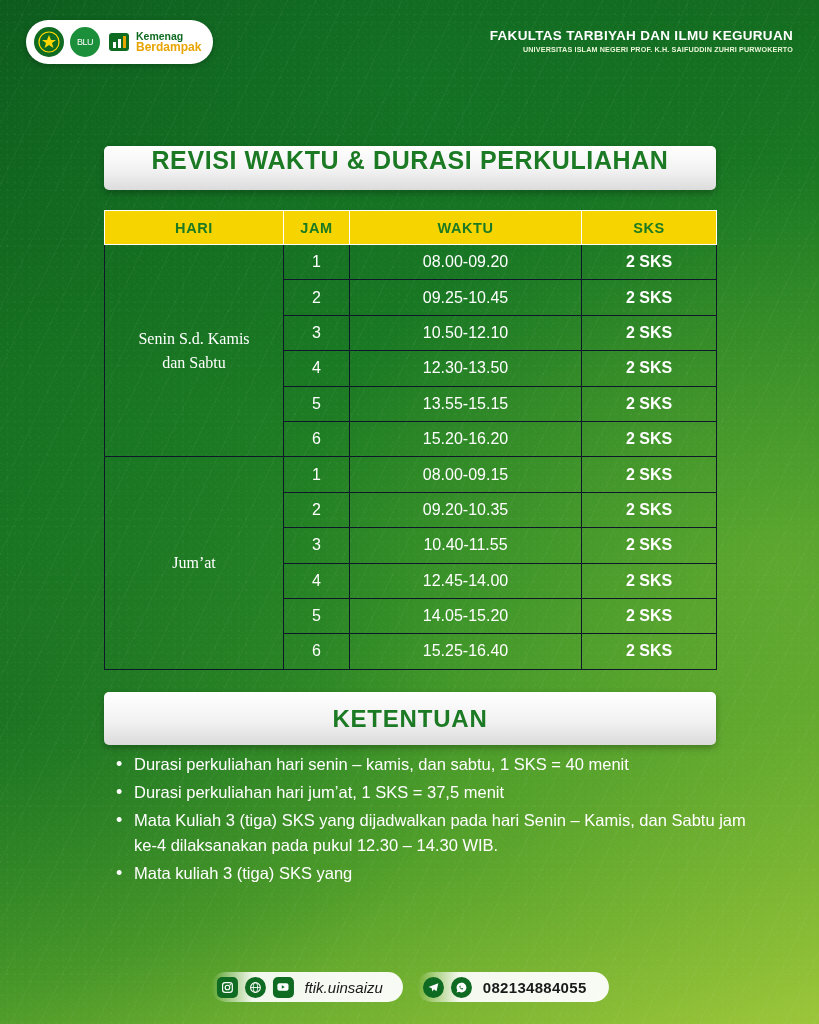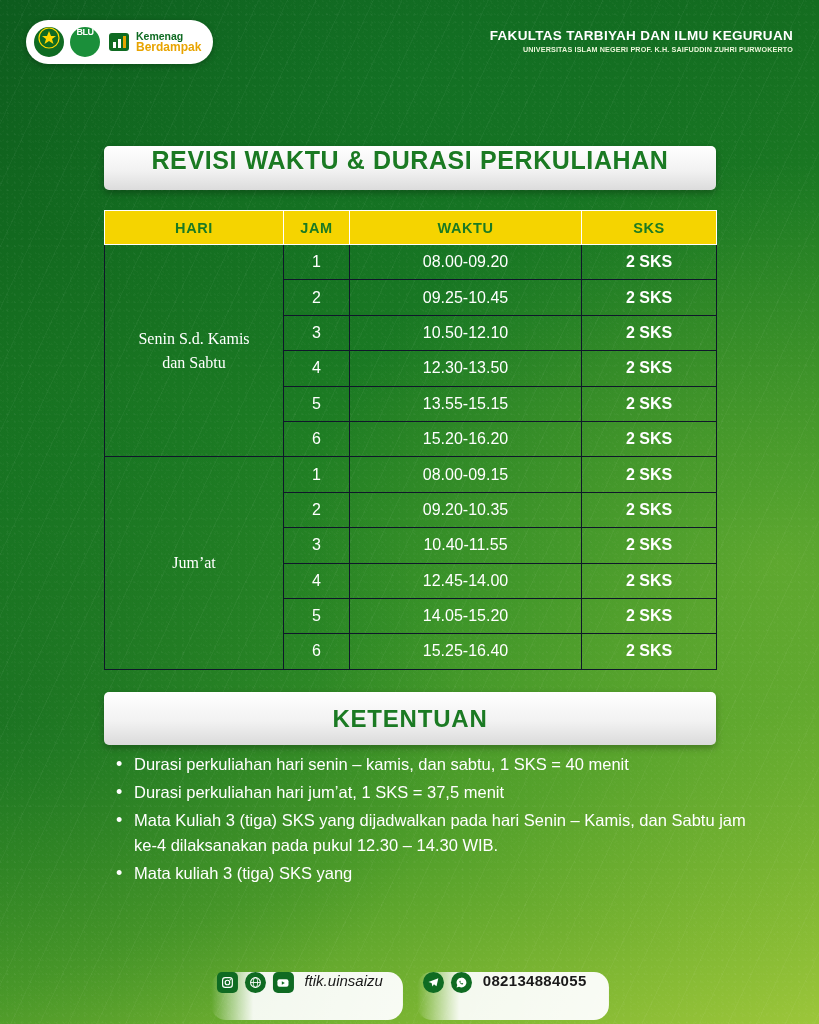--- a/index.html
+++ b/index.html
@@ -38,22 +38,22 @@
   
   .header { position: absolute; top: 0; left: 0; right: 0; height: 86px; }
   .logo-pill {
     position: absolute; left: 26px; top: 20px;
     height: 44px; display: flex; align-items: center; gap: 6px;
     background: #ffffff; border-radius: 22px; padding: 0 12px 0 8px;
     box-shadow: 0 2px 6px rgba(0,0,0,.25);
   }
   .logo-circle {
     width: 30px; height: 30px; border-radius: 50%;
-    display: flex; align-items: flex-start; justify-content: center;
-    font-size: 8px; font-weight: bold; color: #fff;
+    display: flex; align-items: center; justify-content: center;
+    font-size: 8px; font-weight: normal; color: #fff;
   }
   .logo-uin { background: #0f6b22; position: relative; }
   .logo-uin svg { display:block; }
   .logo-blu { background: #1b8f3a; font-size: 9px; letter-spacing: -.5px; }
   .kemenag { display: flex; align-items: center; gap: 4px; }
   .kemenag-mark { width: 26px; height: 26px; display:block; }
   .kemenag-text { line-height: 1.0; }
   .kemenag-text .k1 { font-size: 10.5px; font-weight: bold; color: #0f6b22; display: block; }
   .kemenag-text .k2 { font-size: 12px; font-weight: bold; color: #e8a400; display: block; }
 
@@ -126,21 +126,21 @@
     content: "•"; position: absolute; left: 4px; top: -1px; font-size: 18px;
   }
 
   
   .footer { position: absolute; left: 0; right: 0; bottom: 18px; height: 34px; }
   .footer-inner {
     position: absolute; left: 50%; transform: translateX(-50%);
     display: flex; align-items: center; gap: 0;
   }
   .pill {
-    height: 48px; display: flex; align-items: flex-start;
+    height: 30px; display: flex; align-items: center;
     background: linear-gradient(90deg, rgba(255,255,255,0.0) 0%, rgba(255,255,255,0.92) 22%, rgba(255,255,255,0.95) 100%);
     border-radius: 15px; padding: 0 20px 0 6px; gap: 7px;
   }
   .pill.right { margin-left: 14px; padding: 0 22px 0 6px; }
   .sicon {
     width: 21px; height: 21px; border-radius: 5px; background: #0f6b22;
     display: flex; align-items: center; justify-content: center;
   }
   .sicon.circle { border-radius: 50%; }
   .sicon svg { display: block; }

